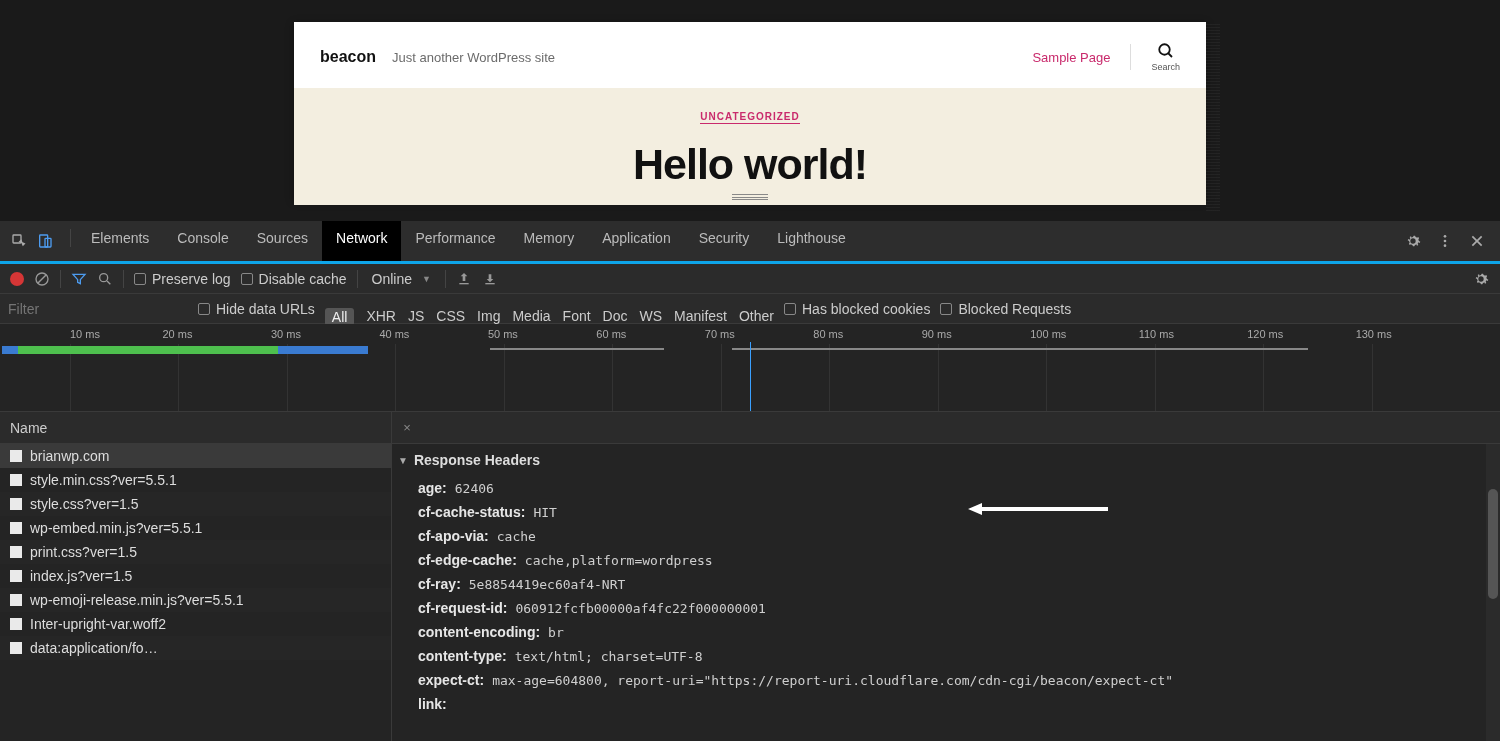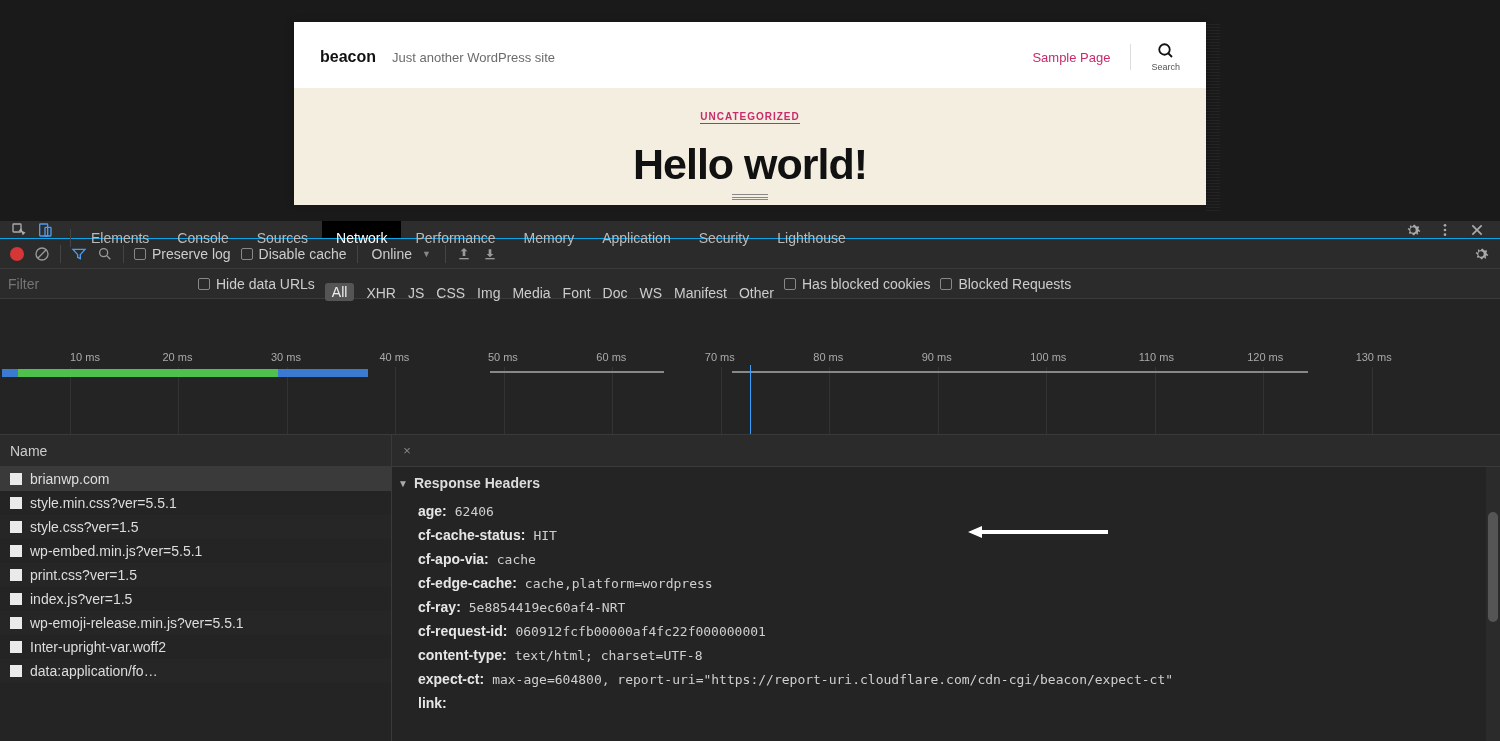--- a/index.html
+++ b/index.html
@@ -89,23 +89,23 @@
   top: 221px;
   width: 1500px;
   height: 520px;
   background: #242424;
 }
 
 
 .dt-tabbar {
   display: flex;
   align-items: stretch;
-  height: 18px;
+  height: 43px;
   background: #2d2d2d;
-  border-bottom: 1px solid #0ea5e9;
+  border-bottom: 3px solid #0ea5e9;
   padding-left: 6px;
 }
 .dt-leading-icons { display: flex; align-items: center; gap: 8px; padding: 0 10px 0 4px; }
 .dt-icon-btn { width: 18px; height: 18px; display: flex; align-items: center; justify-content: center; color: #aaa; }
 .dt-icon-btn svg { width: 16px; height: 16px; }
 .dt-tabs { display: flex; }
 .dt-tab { padding: 0 14px; line-height: 34px; font-size: 14px; color: #bbb; cursor: pointer; }
 .dt-tab.active { background: #000; color: #fff; }
 .dt-trailing { margin-left: auto; display: flex; align-items: center; gap: 14px; padding-right: 14px; color: #aaa; }
 
@@ -139,31 +139,30 @@
   background: #2b2b2b;
 }
 .nt-filter-input {
   width: 180px;
   background: transparent;
   border: none;
   color: #ccc;
   font-size: 14px;
   outline: none;
 }
-.nt-filter-types { display: flex; align-items: flex-end; gap: 12px; font-size: 14px; color: #ccc; margin-top: 16px; }
+.nt-filter-types { display: flex; align-items: flex-start; gap: 12px; font-size: 14px; color: #ccc; margin-top: 16px; }
 .ft-pill { background: #555; border-radius: 3px; padding: 1px 7px; color: #eee; }
 
 
 .nt-timeline {
   height: 88px;
   border-bottom: 1px solid #3a3a3a;
   position: relative;
   background: #242424;
   padding-top: 4px;
-  margin-top: 48px;
 }
 .tl-ruler { display: flex; font-size: 11px; color: #aaa; height: 16px; }
 .tl-tick { flex: 1; text-align: left; position: relative; }
 .tl-tick span { position: absolute; left: -16px; }
 .tl-tick:first-child span { left: 0; }
 .tl-bars { position: relative; height: 10px; margin-top: 2px; }
 .tl-bar { position: absolute; height: 8px; top: 0; }
 .tl-line { position: absolute; top: 24px; height: 2px; background: #888; }
 .tl-vline { position: absolute; top: 18px; bottom: 0; width: 1px; background: #3aa0ff; }
 .tl-grid { position: absolute; top: 20px; left: 0; right: 0; bottom: 0; }
@@ -576,20 +575,24 @@
             </div>
             <div class="hdr-row">
               <span class="hdr-key">cf-ray:</span>
               <span class="hdr-val">5e8854419ec60af4-NRT</span>
             </div>
             <div class="hdr-row">
               <span class="hdr-key">cf-request-id:</span>
               <span class="hdr-val">060912fcfb00000af4fc22f000000001</span>
             </div>
             <div class="hdr-row">
+              <span class="hdr-key">content-encoding:</span>
+              <span class="hdr-val">br</span>
+            </div>
+            <div class="hdr-row">
               <span class="hdr-key">content-type:</span>
               <span class="hdr-val">text/html; charset=UTF-8</span>
             </div>
             <div class="hdr-row">
               <span class="hdr-key">expect-ct:</span>
               <span class="hdr-val">max-age=604800, report-uri="https://report-uri.cloudflare.com/cdn-cgi/beacon/expect-ct"</span>
             </div>
             <div class="hdr-row">
               <span class="hdr-key">link:</span>
             </div>

